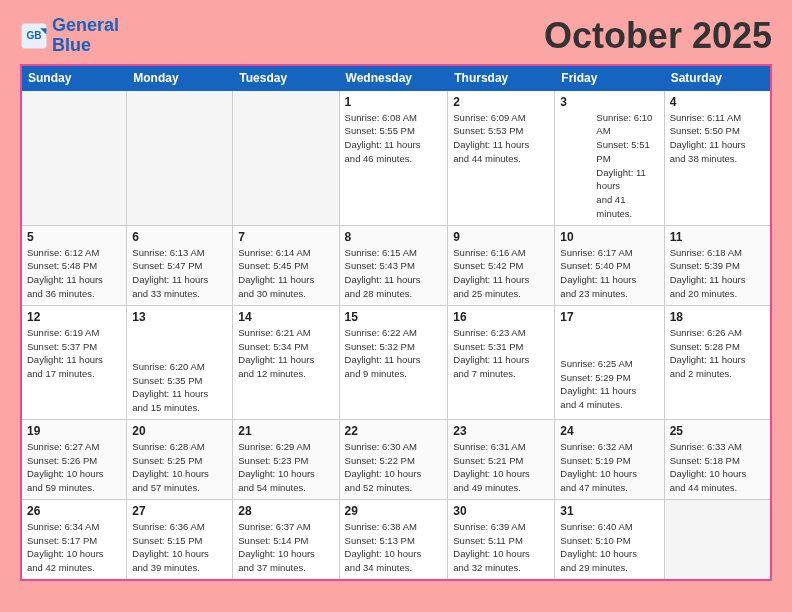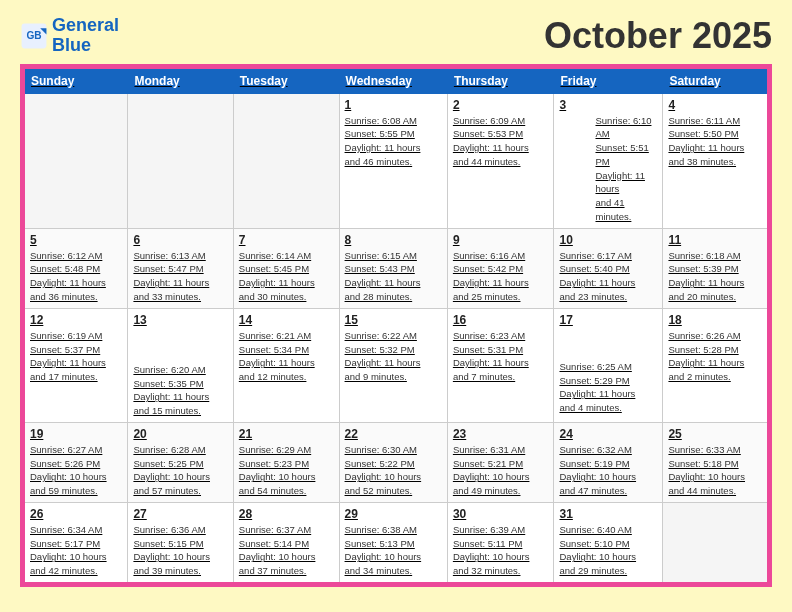--- a/index.html
+++ b/index.html
@@ -7,21 +7,21 @@
       font-family: Arial, sans-serif;
       background: #fff;
       width: 792px;
       height: 612px;
       overflow: hidden;
     }
     .page {
       width: 792px;
       min-height: 612px;
       padding: 16px 20px 10px 20px;
-      background: #fef9c3;
+      background: #fca5a5;
     }
     .header {
       display: flex;
       justify-content: space-between;
       align-items: flex-start;
       margin-bottom: 8px;
     }
     .logo {
       display: flex;
       align-items: center;
@@ -50,22 +50,21 @@
       line-height: 1.1;
     }
     .subtitle {
       font-size: 15px;
       color: #555;
       text-align: right;
     }
     .calendar {
       width: 100%;
       border-collapse: collapse;
-      border: 5px solid #ec4899;
-      text-decoration: underline;
+      border: 2px solid #ec4899;
     }
     .calendar th {
       background: #1565c0;
       color: #fff;
       font-size: 12px;
       font-weight: bold;
       padding: 5px 6px;
       text-align: left;
       border: 1px solid #1565c0;
     }

